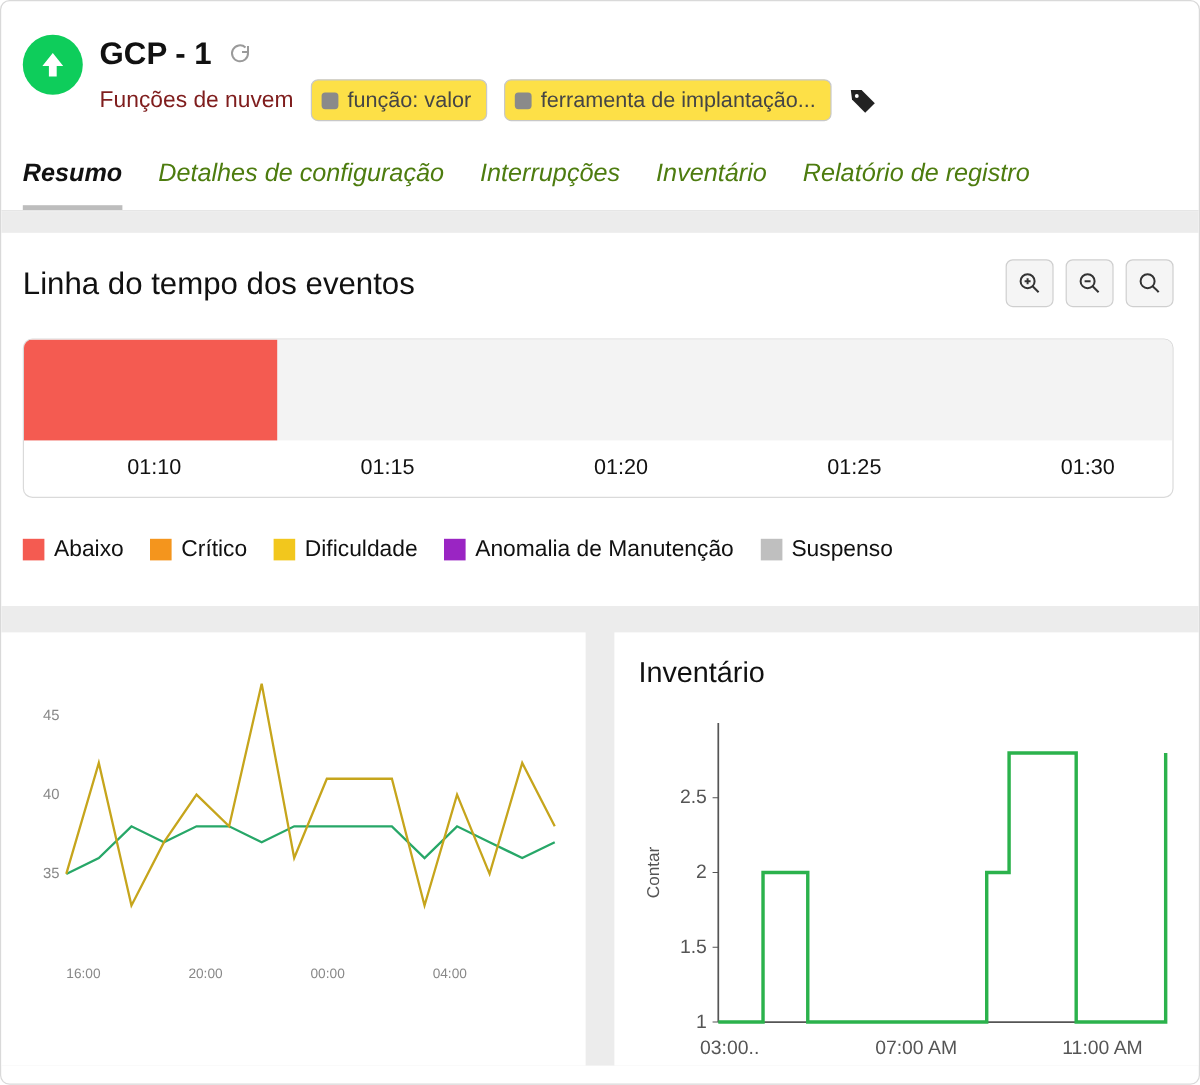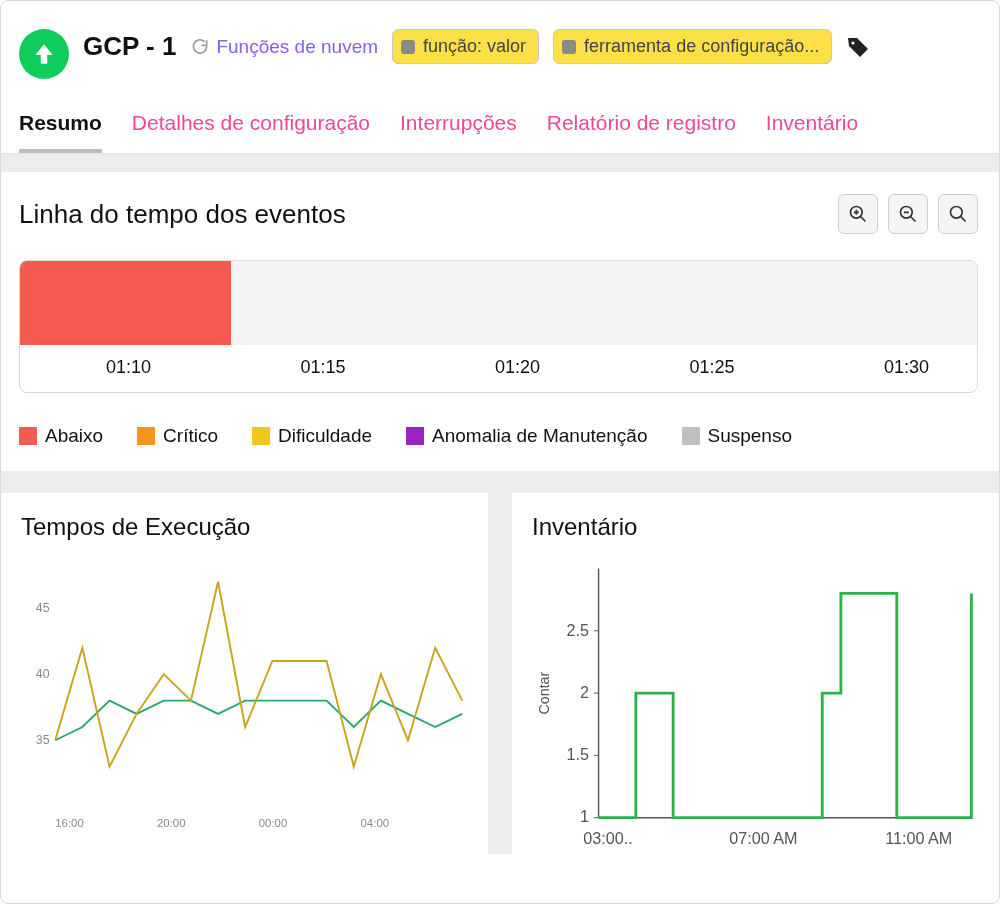--- a/index.html
+++ b/index.html
@@ -20,39 +20,40 @@
     gap: 14px;
   }
   .status-circle {
     width: 50px; height: 50px;
     background: #0ecd5b;
     border-radius: 50%;
     display:flex;align-items:center;justify-content:center;
     flex-shrink:0;
   }
   .status-circle svg { width: 26px; height: 26px; fill:#fff;}
-  .header-text { display:flex;gap:6px;}
+  .header-text { display:flex;flex-direction:column;gap:6px;}
   .title-row { display:flex;align-items:center;gap:14px;}
   .page-title { font-size: 26px; font-weight:700;}
   .refresh-icon { width:20px;height:20px; stroke:#9a9a9a;fill:none;stroke-width:2;cursor:pointer;}
   .subtitle-row {display:flex;align-items:center;gap:14px;}
-  .subtitle-link { color:#8b5cf6; font-size:19px; text-decoration:none; cursor:pointer;}
+  .subtitle-link { color:#7f1d1d; font-size:19px; text-decoration:none; cursor:pointer;}
   .tag-pill {
     border:1px solid #c8c8c8; border-radius:6px;
     padding:6px 12px 6px 8px; font-size:18px; color:#454545;
     display:flex;align-items:center;gap:8px; cursor:pointer;
     background:#fde047;
   }
   .tag-pill .swatch{width:14px;height:14px;border-radius:3px;background:#8a8a8a;}
   .tag-icon { width:24px;height:24px;fill:#222;cursor:pointer;}
   .tabs {
     display:flex; gap:30px; padding: 24px 18px 0 18px;
     border-bottom:1px solid #e6e6e6;
-  }
-  .tab { font-size:21px; color:#ec4899; padding-bottom:14px; cursor:pointer;}
+    font-style:italic;
+  }
+  .tab { font-size:21px; color:#4d7c0f; padding-bottom:14px; cursor:pointer;}
   .tab.active { color:#111; font-weight:700; border-bottom:4px solid #bdbdbd;}
   .grey-band { background:#ececec; height:18px;}
   .panel {
     padding: 22px 21px 10px 18px;
   }
   .panel-header{display:flex;justify-content:space-between;align-items:center;}
   .panel-title{font-size:26px;}
   .zoom-group{display:flex;gap:10px;}
   .zoom-btn{
     width:40px;height:40px;border:1px solid #cfcfcf;border-radius:6px;
@@ -60,21 +61,21 @@
     cursor:pointer;
   }
   .zoom-btn svg{width:20px;height:20px;stroke:#333;fill:none;stroke-width:2;}
   .timeline-box{
     margin-top:26px;border:1px solid #dadada;border-radius:8px;
     padding:0; overflow:hidden;
   }
   .timeline-bar{height:84px;background:#f3f3f3;position:relative;}
   .timeline-red{position:absolute;left:0;top:0;bottom:0;width:22%;background:#f45b51;}
   .timeline-ticks{display:flex;justify-content:space-between;padding:12px 48px 14px 86px;font-size:18px;}
-  .legend{display:flex;gap:34px;flex-wrap:wrap;padding:22px 18px 24px 18px;font-size:19px;align-items:center;}
+  .legend{display:flex;gap:22px;flex-wrap:wrap;padding:22px 18px 36px 18px;font-size:19px;align-items:center;}
   .legend-item{display:flex;align-items:center;gap:8px;}
   .legend-sw{width:18px;height:18px;}
   .cards{display:flex;gap:24px;background:#ececec;padding:22px 0 0 0;}
   .card{background:#fff;flex:1 1 0;padding:20px 20px 0 20px;min-width:0;}
   .card-title{font-size:24px;margin-bottom:18px;}
   .chart-svg{width:100%;display:block;}
   .y-tick{font-size:13px;fill:#888;}
   .x-tick{font-size:12px;fill:#888;}
   .x-tick2{font-size:17px;fill:#555;}
   .axis-label{font-size:15px;fill:#555;}
@@ -97,36 +98,36 @@
       </svg>
     </div>
     <div class="subtitle-row">
       <a class="subtitle-link">Funções de nuvem</a>
       <div class="tag-pill">
         <span class="swatch"></span>
         <span>função: valor</span>
       </div>
       <div class="tag-pill">
         <span class="swatch"></span>
-        <span>ferramenta de configuração...</span>
+        <span>ferramenta de implantação...</span>
       </div>
       <svg class="tag-icon" viewBox="0 0 24 24">
         <path d="M2 3 L11 3 L22 14 L14 22 L3 11 Z"></path>
           <circle cx="7" cy="8" r="1.6" fill="#fff"></circle>
       </svg>
     </div>
   </div>
 </div>
 
 <div class="tabs">
   <div class="tab active">Resumo</div>
   <div class="tab">Detalhes de configuração</div>
   <div class="tab">Interrupções</div>
+  <div class="tab">Inventário</div>
   <div class="tab">Relatório de registro</div>
-  <div class="tab">Inventário</div>
 </div>
 
 <div class="grey-band"></div>
 
 <div class="panel">
   <div class="panel-header">
     <div class="panel-title">Linha do tempo dos eventos</div>
     <div class="zoom-group">
       <div class="zoom-btn">
         <svg viewBox="0 0 24 24">
@@ -183,21 +184,20 @@
       <span>Anomalia de Manutenção</span>
     </div>
   <div class="legend-item">
       <span class="legend-sw" style="background:#bfbfbf"></span>
       <span>Suspenso</span>
     </div>
 </div>
 
 <div class="cards">
   <div class="card">
-    <div class="card-title">Tempos de Execução</div>
     <svg class="chart-svg" id="chart-left" viewBox="0 0 470 290" preserveAspectRatio="none">
         <text class="y-tick" x="30" y="194.55555555555554" text-anchor="end">35</text>
         <text class="y-tick" x="30" y="125.1111111111111" text-anchor="end">40</text>
         <text class="y-tick" x="30" y="55.66666666666666" text-anchor="end">45</text>
         <text class="x-tick" x="36" y="282">16:00</text>
         <text class="x-tick" x="143" y="282">20:00</text>
         <text class="x-tick" x="250" y="282">00:00</text>
         <text class="x-tick" x="357" y="282">04:00</text>
         <path d="M36.0 190.6 L64.5 176.7 L93.1 148.9 L121.6 162.8 L150.1 148.9 L178.7 148.9 L207.2 162.8 L235.7 148.9 L264.3 148.9 L292.8 148.9 L321.3 148.9 L349.9 176.7 L378.4 148.9 L406.9 162.8 L435.5 176.7 L464.0 162.8" fill="none" stroke="#27a768" stroke-width="2"></path>
         <path d="M36.0 190.6 L64.5 93.3 L93.1 218.3 L121.6 162.8 L150.1 121.1 L178.7 148.9 L207.2 23.9 L235.7 176.7 L264.3 107.2 L292.8 107.2 L321.3 107.2 L349.9 218.3 L378.4 121.1 L406.9 190.6 L435.5 93.3 L464.0 148.9" fill="none" stroke="#c6a51c" stroke-width="2"></path>

